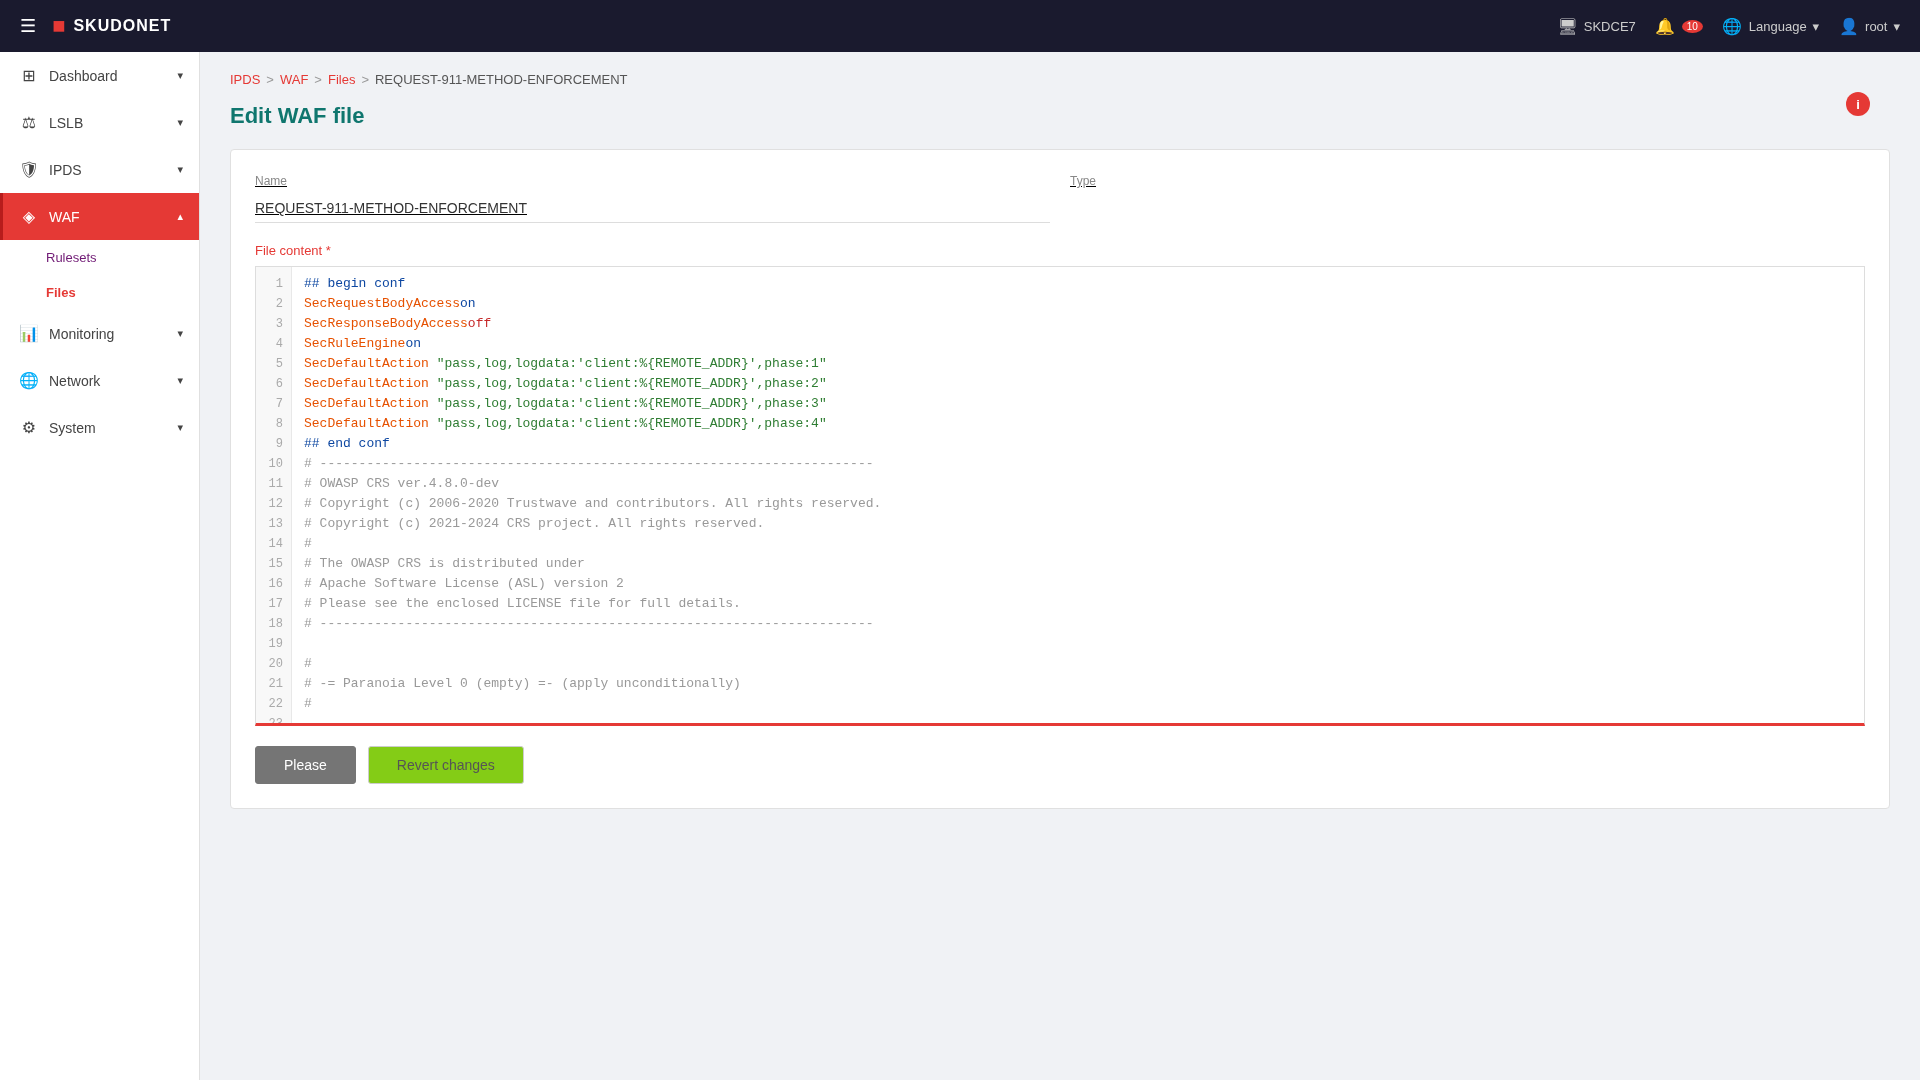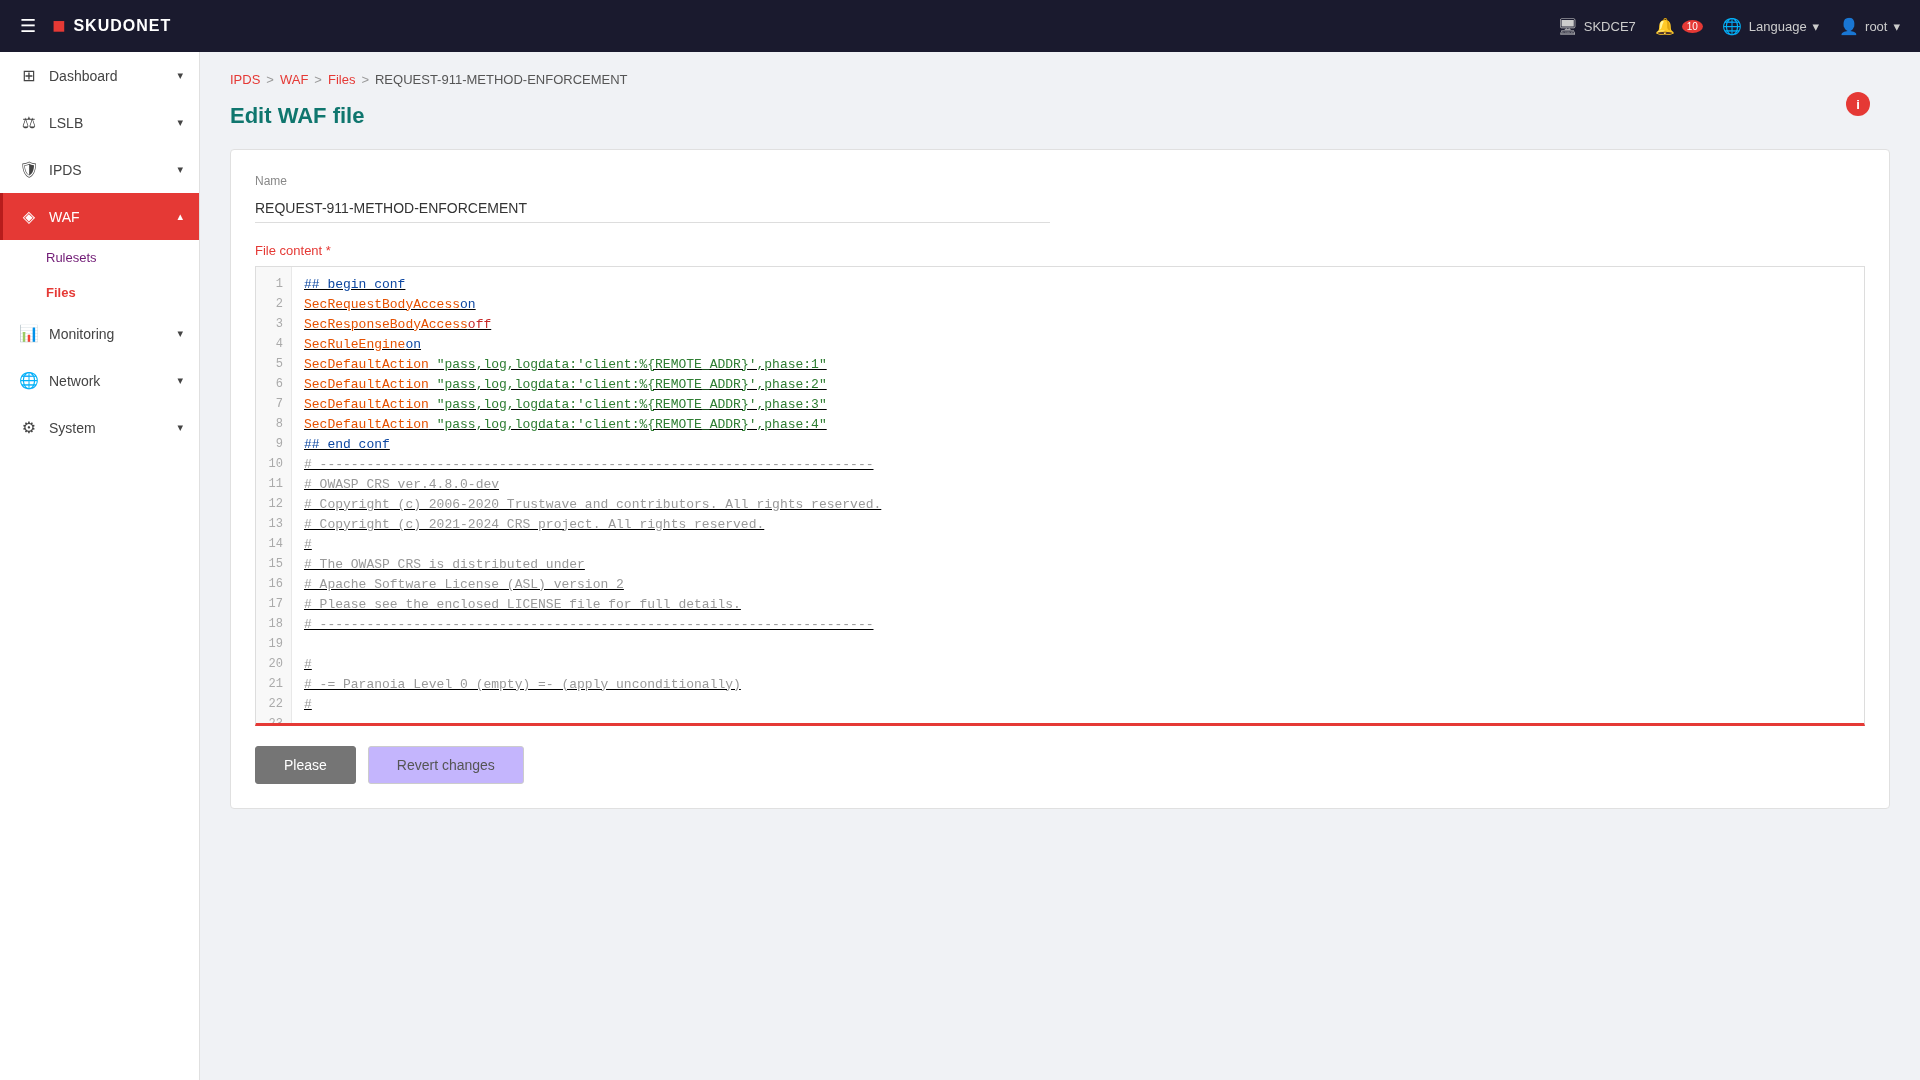--- a/index.html
+++ b/index.html
@@ -94,20 +94,21 @@
     .form-row {
       display: flex;
       gap: 20px;
       margin-bottom: 20px;
     }
 
     .form-group {
       display: flex;
       flex-direction: column;
       flex: 1;
+      text-decoration: underline;
     }
 
     .form-label {
       font-size: 12px;
       color: #888;
       margin-bottom: 6px;
     }
 
     .form-input {
       border: none;
@@ -186,40 +187,39 @@
       padding: 8px 12px;
       flex: 1;
       overflow-x: auto;
       white-space: pre;
       line-height: 1.6;
     }
 
     .code-line {
       height: 20px;
       display: flex;
-      align-items: center;
-      text-decoration: underline;
+      align-items: flex-end;
     }
 
     .btn-row {
       display: flex;
       gap: 12px;
       margin-top: 20px;
     }
 
     .btn {
       padding: 10px 28px;
       border-radius: 3px;
       font-size: 14px;
       cursor: pointer;
       border: 1px solid transparent;
       font-weight: 500;
     }
     .btn-primary { background: #757575; color: #fff; border-color: #757575; }
-    .btn-secondary { background: #c4b5fd; color: #555; border-color: #ccc; }
+    .btn-secondary { background: #84cc16; color: #555; border-color: #ccc; }
 
     .info-icon {
       position: absolute;
       right: 20px;
       top: 20px;
       background: #e53935;
       color: #fff;
       border-radius: 50%;
       width: 24px;
       height: 24px;
@@ -334,20 +334,21 @@
       <h1 class="page-title">Edit WAF file</h1>
 
       <div class="card">
 
         <div class="form-row">
           <div class="form-group">
             <label class="form-label">Name</label>
             <input class="form-input" type="text" value="REQUEST-911-METHOD-ENFORCEMENT" style="">
           </div>
           <div class="form-group">
+            <label class="form-label">Type</label>
           </div>
         </div>
 
         <div>
           <div class="file-content-label">File content *</div>
           <div class="code-editor">
             <div class="code-content">
               <div class="line-numbers" id="line-numbers">
                   <div>1</div>
                   <div>2</div>

